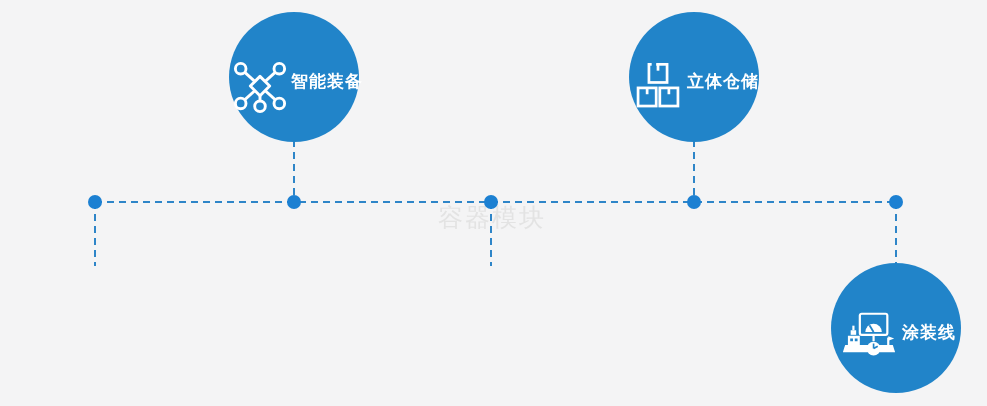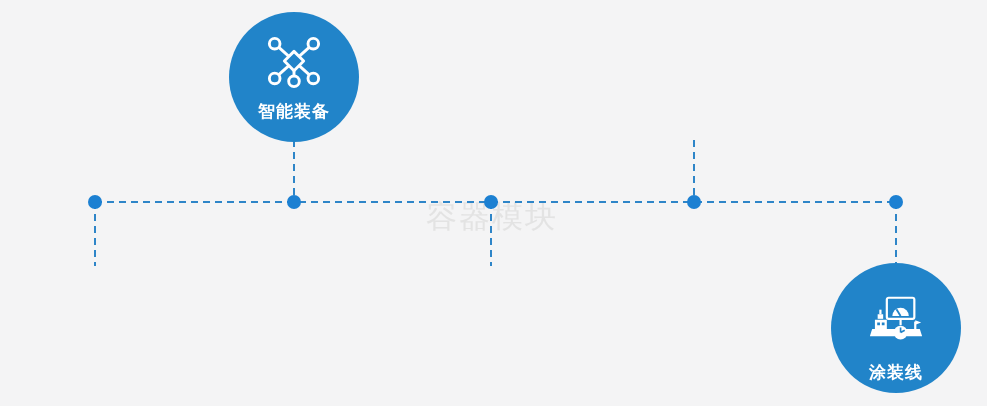--- a/index.html
+++ b/index.html
@@ -18,42 +18,42 @@
   .stage{
     position:relative;
     width:987px;height:406px;
     background:var(--bg);
     overflow:hidden;
   }
   .watermark{
     position:absolute;
     left:492px;top:217px;
     transform:translate(-50%,-50%);
-    font-size:31px;
+    font-size:25px;
     color:var(--watermark);
     letter-spacing:2px;
     z-index:1;
     white-space:nowrap;
   }
   .connectors{
     position:absolute;left:0;top:0;z-index:2;
   }
   .connectors line{
     stroke:var(--connector);
     stroke-width:2;
     stroke-dasharray:7 5;
     fill:none;
   }
   .connectors circle{fill:var(--dot);}
   .node{
     position:absolute;
     width:130px;height:130px;
     border-radius:50%;
     background:var(--node-fill);
-    display:flex;flex-direction:column;align-items:center;
+    display:flex;align-items:center;
     z-index:3;
   }
   .node .icon{
     margin-top:20px;
     height:60px;
     display:flex;align-items:center;justify-content:center;
   }
   .node .label{
     margin-top:8px;
     color:var(--label);
@@ -108,20 +108,34 @@
         <circle class="st fillbg" cx="12" cy="10" r="5.5"></circle>
         <circle class="st fillbg" cx="52" cy="10" r="5.5"></circle>
         <circle class="st fillbg" cx="12" cy="46" r="5.5"></circle>
         <circle class="st fillbg" cx="52" cy="46" r="5.5"></circle>
         <circle class="st fillbg" cx="32" cy="49" r="5.5"></circle>
       </svg>
     </span>
     <span class="label">智能装备</span>
   </div>
 
+  <div class="node n-ware">
+    <span class="icon">
+      <svg class="ic" viewBox="0 0 64 56" width="58" height="52">
+        <rect class="st" x="22" y="3" width="20" height="20"></rect>
+        <line class="bgline" x1="25" y1="3" x2="30" y2="3" stroke-width="4"></line>
+        <line class="st" x1="32" y1="3" x2="32" y2="10"></line>
+        <rect class="st" x="10" y="29" width="20" height="20"></rect>
+        <line class="st" x1="20" y1="29" x2="20" y2="36"></line>
+        <rect class="st" x="34" y="29" width="20" height="20"></rect>
+        <line class="st" x1="44" y1="29" x2="44" y2="36"></line>
+      </svg>
+    </span>
+    <span class="label">立体仓储</span>
+  </div>
 
 
 
   <div class="node n-coat">
     <span class="icon">
       <svg class="ic" viewBox="0 0 72 62" width="66" height="57">
         <rect class="st2" x="26" y="4" width="30" height="23" rx="2"></rect>
         <path class="fillw" d="M32,24 a9,9 0 0 1 18,0 z"></path>
         <line class="bgline" x1="41" y1="24" x2="36.5" y2="16.5" stroke-width="2"></line>
         <line class="st2" x1="41" y1="27" x2="41" y2="34"></line>

